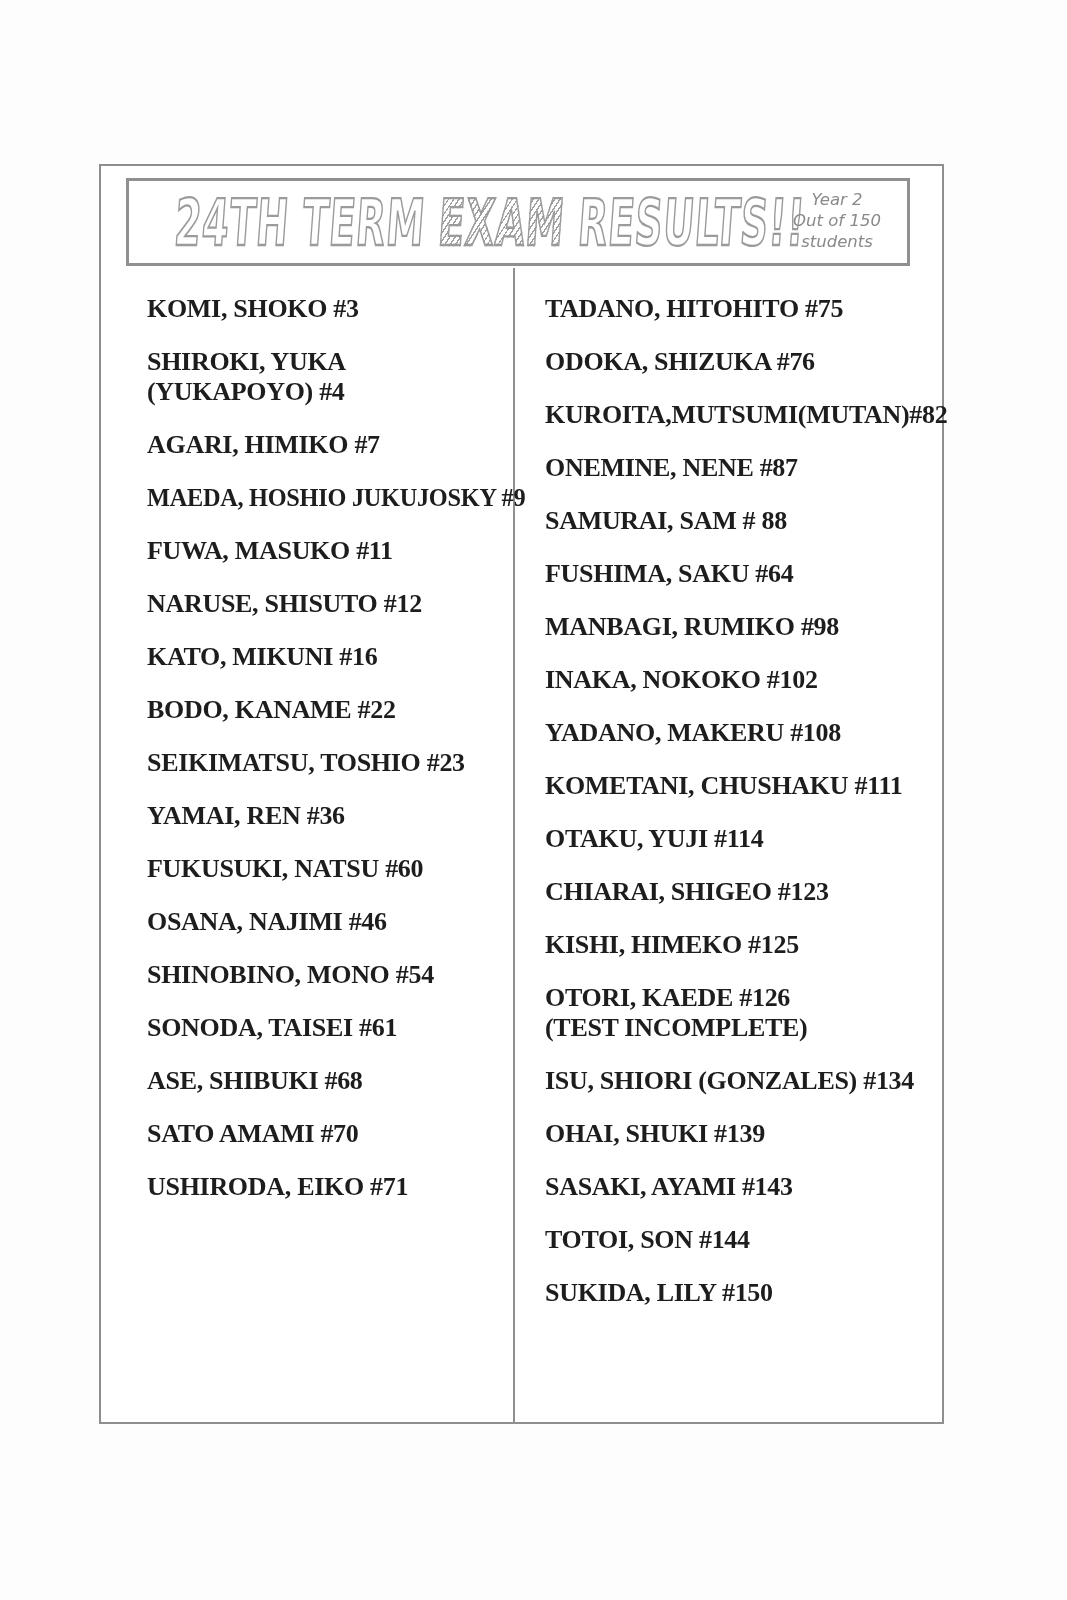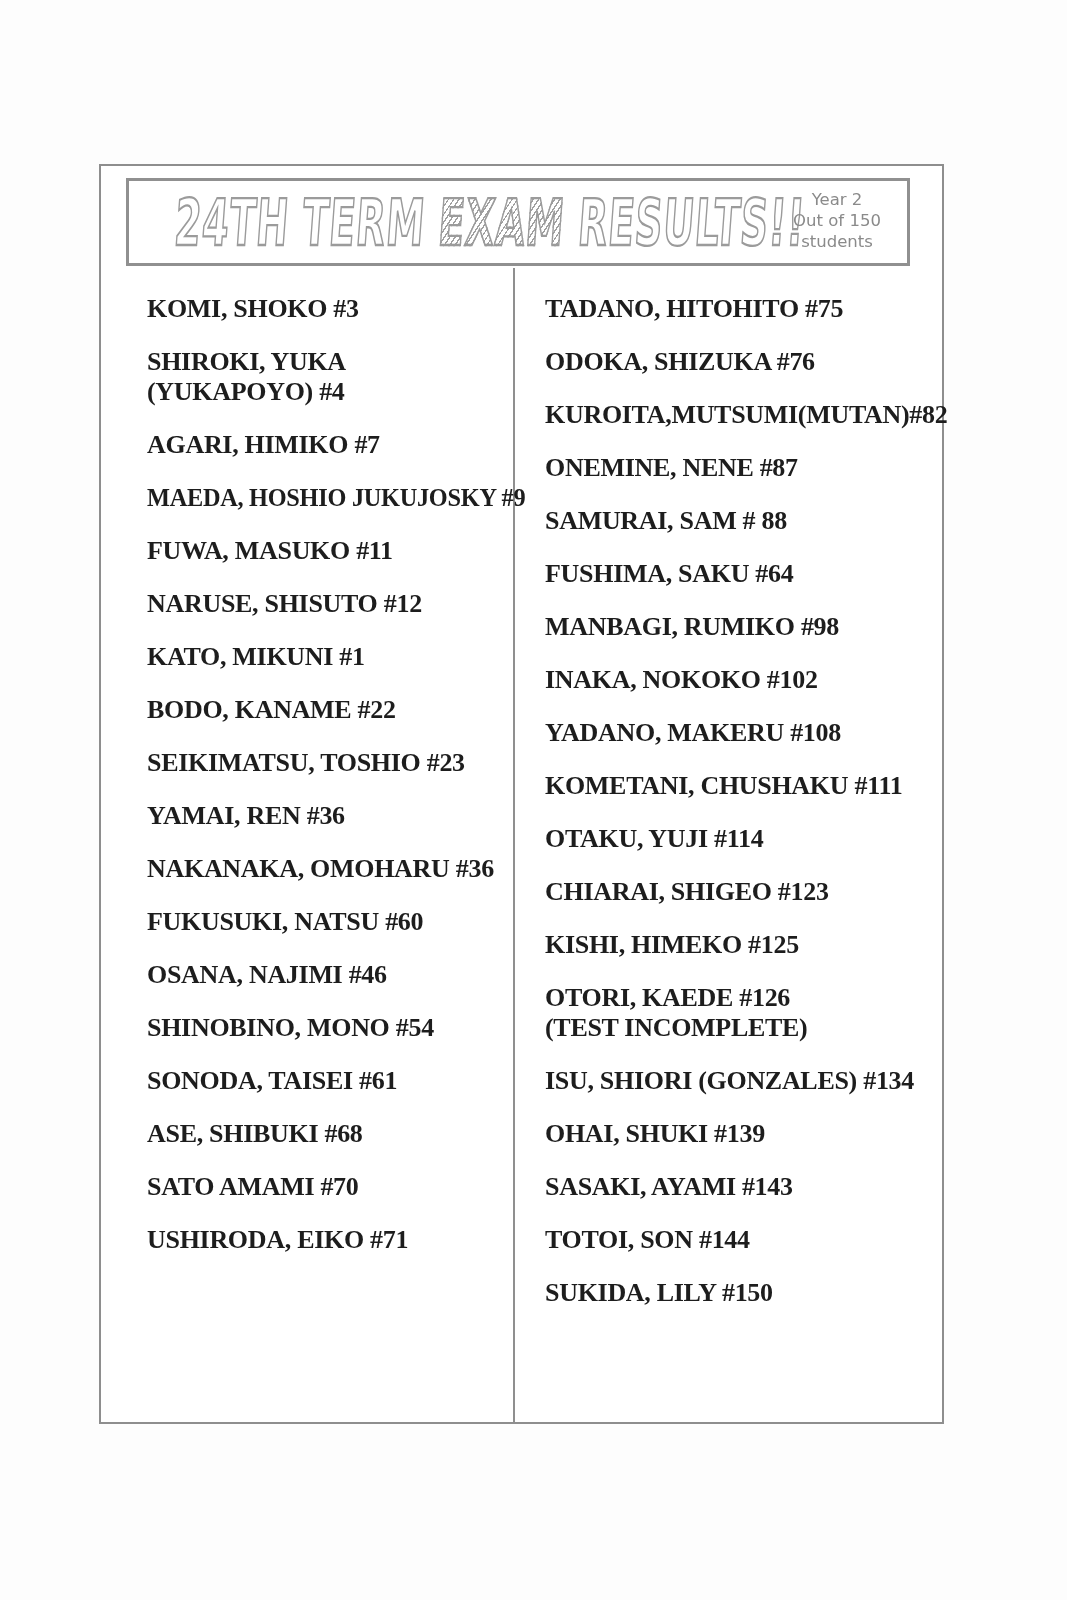--- a/index.html
+++ b/index.html
@@ -51,20 +51,21 @@
   }
   .title-note {
     position: absolute;
     right: 10px; top: 8px;
     width: 120px;
     font-family: "DejaVu Sans", sans-serif;
     font-size: 16.5px;
     line-height: 1.28;
     color: #8a8a8a;
     text-align: center;
+    font-style: italic;
   }
   .divider {
     position: absolute;
     left: 412px; top: 102px;
     width: 2px; height: 1154px;
     background: #8f8f8f;
   }
   .col {
     position: absolute;
     top: 128px;
@@ -103,25 +104,24 @@
   <div class="divider"></div>
 
   <div class="col col-left">
     <div class="entry">KOMI, SHOKO #3</div>
     <div class="entry">SHIROKI, YUKA
 (YUKAPOYO) #4</div>
     <div class="entry">AGARI, HIMIKO #7</div>
     <div class="entry" style="transform: scaleX(0.935644); transform-origin: left center;">MAEDA, HOSHIO JUKUJOSKY #9</div>
     <div class="entry">FUWA, MASUKO #11</div>
     <div class="entry">NARUSE, SHISUTO #12</div>
-    <div class="entry">KATO, MIKUNI #1</div>
+    <div class="entry">KATO, MIKUNI #16</div>
     <div class="entry">BODO, KANAME #22</div>
     <div class="entry">SEIKIMATSU, TOSHIO #23</div>
     <div class="entry">YAMAI, REN #36</div>
-    <div class="entry">NAKANAKA, OMOHARU #36</div>
     <div class="entry">FUKUSUKI, NATSU #60</div>
     <div class="entry">OSANA, NAJIMI #46</div>
     <div class="entry">SHINOBINO, MONO #54</div>
     <div class="entry">SONODA, TAISEI #61</div>
     <div class="entry">ASE, SHIBUKI #68</div>
     <div class="entry">SATO AMAMI #70</div>
     <div class="entry">USHIRODA, EIKO #71</div>
   </div>
 
   <div class="col col-right">

